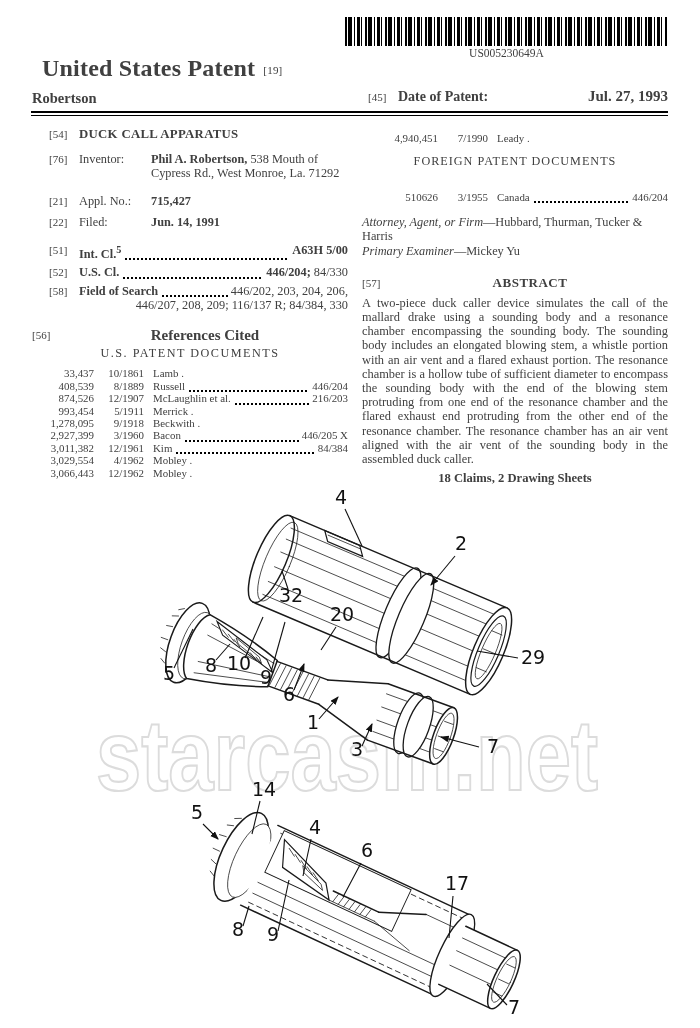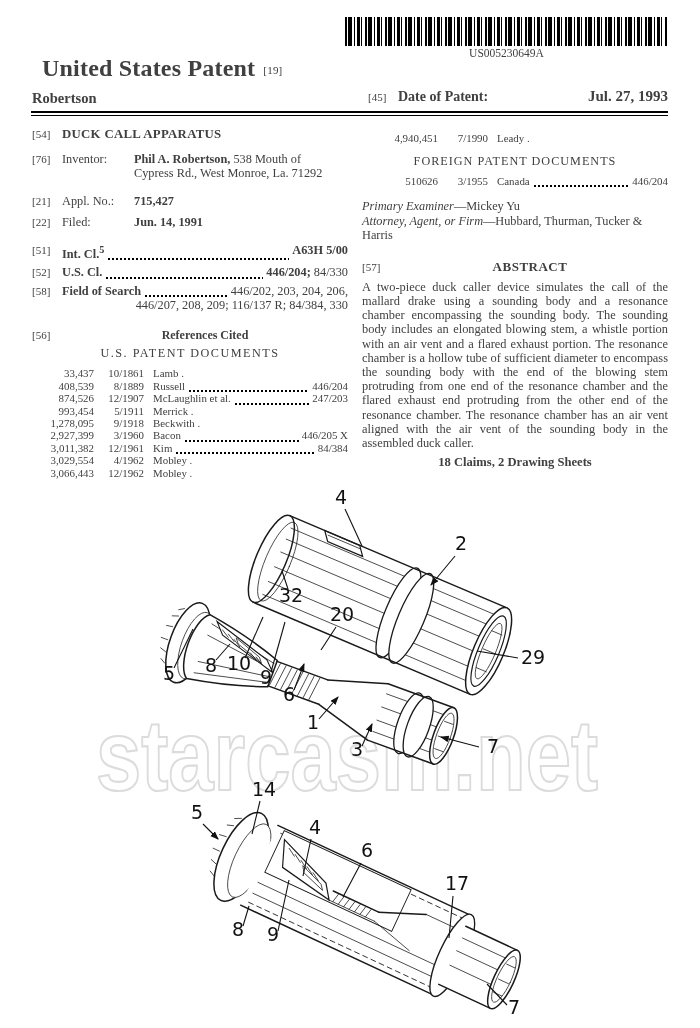--- a/index.html
+++ b/index.html
@@ -16,49 +16,49 @@
   #hdr-row1{top:59px;} #hdr-row2{top:88px;}
   .hdr-right .bracket{font-size:11px;width:30px;}
   .hdr-right .hlabel{font-size:14px;font-weight:bold;flex:0 0 auto;}
   .hdr-right .hvalue{font-size:15px;font-weight:bold;flex:1;text-align:right;}
   #rule{position:absolute;left:31px;top:111px;width:637px;height:2px;
         border-top:2.5px solid #000;border-bottom:1px solid #000;}
   
   .col{position:absolute;top:127px;font-size:12.3px;line-height:14.2px;}
   #col-left{left:32px;width:316px;}
   #col-right{left:362px;width:306px;}
-  .coderow{display:flex;margin-bottom:4px;}
+  .coderow{display:flex;margin-bottom:4px;margin-left:17px;}
   .code{flex:0 0 30px;font-size:11px;}
   .lbl-b{font-weight:bold;}
   .dots{flex:1 1 auto;margin:0 3px;align-self:flex-end;height:11px;
         background-image:radial-gradient(circle,#000 .8px,transparent 1px);
         background-size:4px 4px;background-repeat:repeat-x;background-position:0 7px;}
   .nowrap{white-space:nowrap;}
   #title-row{margin-bottom:11px;}
   #title-row .invtitle{font-weight:bold;font-size:12.8px;letter-spacing:.3px;}
   #inventor-row{margin-bottom:13px;}
   #inventor-row .ilabel{flex:0 0 72px;}
   #inventor-row .iblock{width:208px;}
   #appl-row,#filed-row{margin-bottom:7px;}
   #appl-row .ilabel,#filed-row .ilabel{flex:0 0 72px;}
   #filed-row{margin-bottom:14px;}
   .fos2{text-align:right;margin-left:30px;}
   #refs-heading{display:flex;margin:16px 0 4px 0;}
-  #refs-heading .rh{flex:1;text-align:center;font-weight:bold;font-size:12px;}
+  #refs-heading .rh{flex:1;text-align:center;font-weight:bold;font-size:15px;}
   #us-docs-heading{text-align:center;font-size:12.2px;letter-spacing:1.5px;margin-bottom:7px;}
   .ref-table{font-size:10.9px;line-height:12.4px;}
   .ref-row{display:flex;}
   .rn{flex:0 0 62px;text-align:right;}
   .rd{flex:0 0 50px;text-align:right;}
   .rname{margin-left:9px;white-space:nowrap;}
   .rc{text-align:right;white-space:nowrap;}
   .ref-table .dots{background-position:0 8px;}
   
   #cont-rows{margin:5px 0 0 14px;}
-  #foreign-heading{text-align:center;font-size:12.2px;letter-spacing:1px;margin:10px 0 6px;}
+  #foreign-heading{text-align:center;font-size:12.2px;letter-spacing:1px;margin:10px 0 22px;}
   #foreign-rows{margin-left:14px;margin-bottom:12px;}
   .exam{margin:0 0 1px 0;}
   .exam .it{font-style:italic;}
   #abstract-heading{display:flex;margin:17px 0 6px;}
   #abstract-heading .ah{flex:1;text-align:center;font-weight:bold;font-size:13px;letter-spacing:.5px;}
   #abstract-text{text-align:justify;font-size:12.4px;line-height:14.2px;}
   #claims-line{text-align:center;font-weight:bold;font-size:12.6px;margin-top:5px;}
   
   #drawing{position:absolute;left:0;top:488px;}
   .draw{fill:none;stroke:#1a1a1a;stroke-width:1.5;stroke-linecap:round;}
@@ -158,21 +158,21 @@
           <span class="rd">8/1889</span>
           <span class="rname">Russell</span>
           <span class="dots"></span>
           <span class="rc">446/204</span>
         </div>
         <div class="ref-row">
           <span class="rn">874,526</span>
           <span class="rd">12/1907</span>
           <span class="rname">McLaughlin et al.</span>
           <span class="dots"></span>
-          <span class="rc">247/203</span>
+          <span class="rc">216/203</span>
         </div>
         <div class="ref-row">
           <span class="rn">993,454</span>
           <span class="rd">5/1911</span>
           <span class="rname">Merrick .</span>
         </div>
         <div class="ref-row">
           <span class="rn">1,278,095</span>
           <span class="rd">9/1918</span>
           <span class="rname">Beckwith .</span>
@@ -219,24 +219,24 @@
         <div class="ref-row">
           <span class="rn">510626</span>
           <span class="rd">3/1955</span>
           <span class="rname">Canada</span>
           <span class="dots"></span>
           <span class="rc">446/204</span>
         </div>
       </div>
 
     <div class="exam">
+      <span class="it">Attorney, Agent, or Firm</span><span>—Hubbard, Thurman, Tucker &amp; Harris</span>
+    </div>
+    <div class="exam">
       <span class="it">Primary Examiner</span><span>—Mickey Yu</span>
-    </div>
-    <div class="exam">
-      <span class="it">Attorney, Agent, or Firm</span><span>—Hubbard, Thurman, Tucker &amp; Harris</span>
     </div>
 
     <div id="abstract-heading">
       <span class="code">[57]</span>
       <span class="ah">ABSTRACT</span>
     </div>
     <div id="abstract-text">A two-piece duck caller device simulates the call of the mallard drake using a sounding body and a resonance chamber encompassing the sounding body. The sounding body includes an elongated blowing stem, a whistle portion with an air vent and a flared exhaust portion. The resonance chamber is a hollow tube of sufficient diameter to encompass the sounding body with the end of the blowing stem protruding from one end of the resonance chamber and the flared exhaust end protruding from the other end of the resonance chamber. The resonance chamber has an air vent aligned with the air vent of the sounding body in the assembled duck caller.</div>
 
     <div id="claims-line">18 Claims, 2 Drawing Sheets</div>
   </div>

